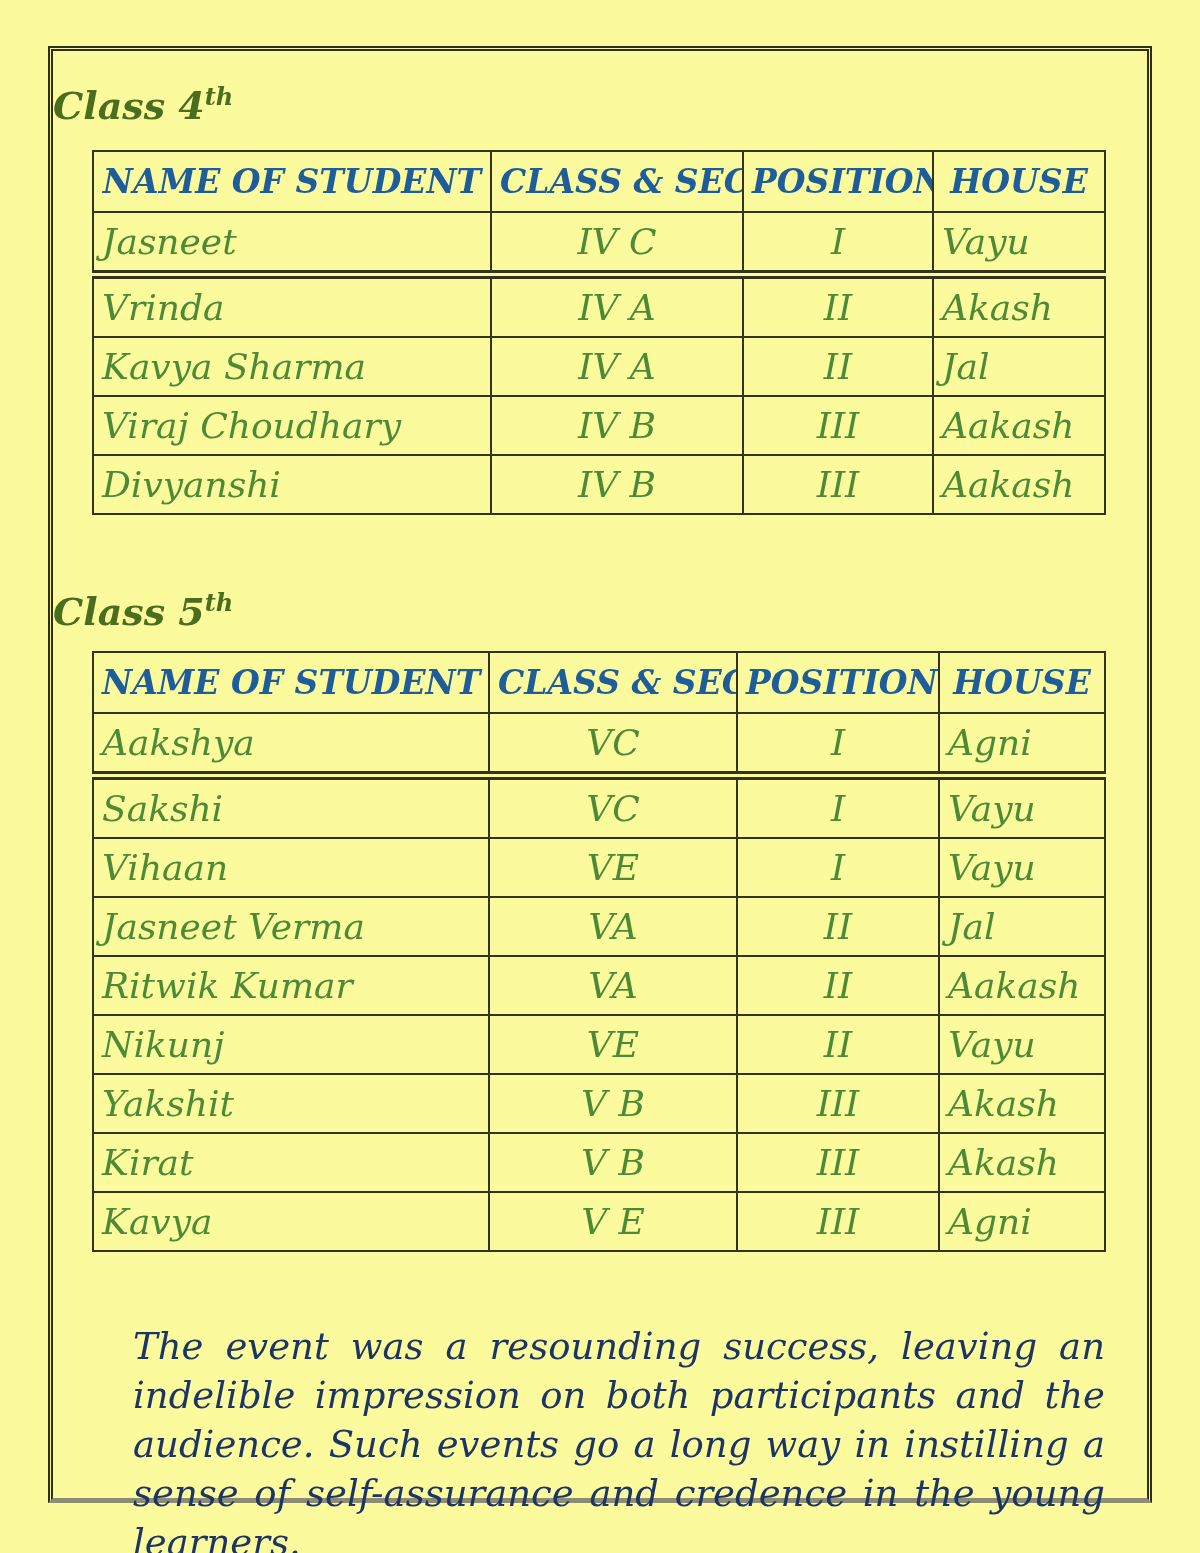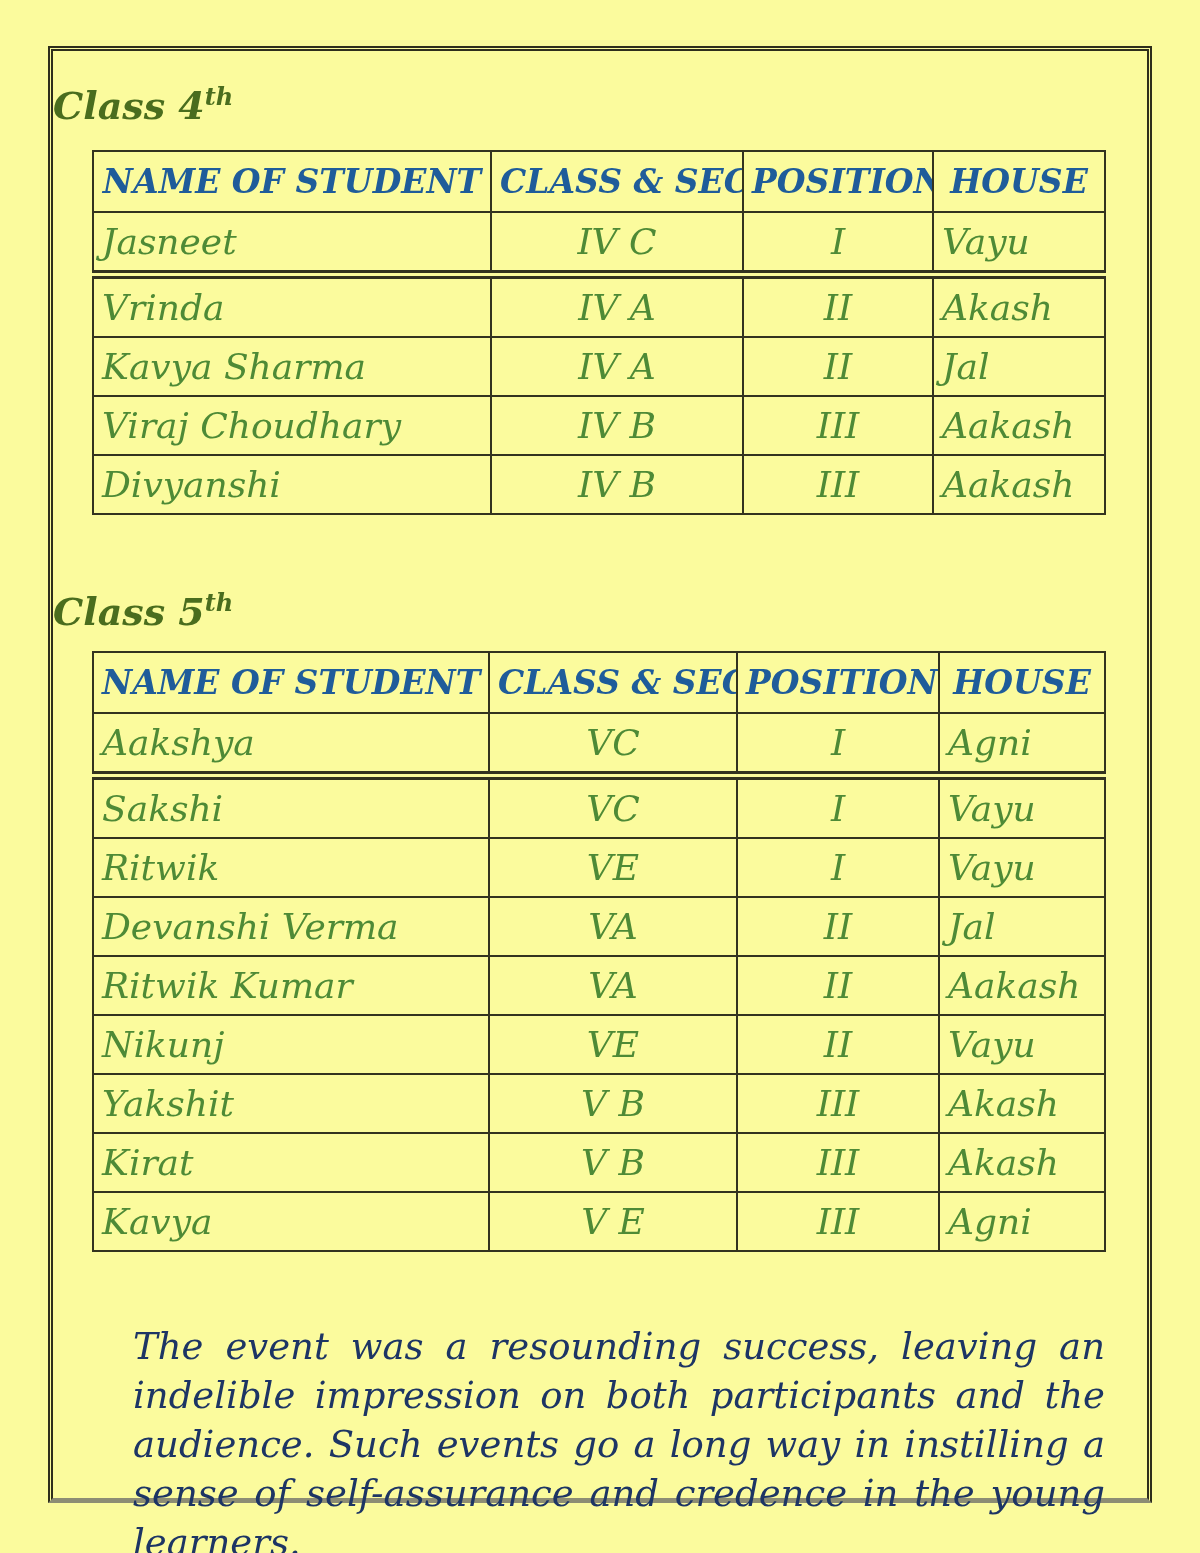--- a/index.html
+++ b/index.html
@@ -158,27 +158,27 @@
       <td class="c-pos">I</td>
       <td class="c-house">Agni</td>
     </tr>
     <tr style="height:53px">
       <td class="c-name">Sakshi</td>
       <td class="c-sec">VC</td>
       <td class="c-pos">I</td>
       <td class="c-house">Vayu</td>
     </tr>
     <tr style="height:45px">
-      <td class="c-name">Ritwik</td>
+      <td class="c-name">Vihaan</td>
       <td class="c-sec">VE</td>
       <td class="c-pos">I</td>
       <td class="c-house">Vayu</td>
     </tr>
     <tr style="height:55px">
-      <td class="c-name">Devanshi Verma</td>
+      <td class="c-name">Jasneet Verma</td>
       <td class="c-sec">VA</td>
       <td class="c-pos">II</td>
       <td class="c-house">Jal</td>
     </tr>
     <tr style="height:54px">
       <td class="c-name">Ritwik Kumar</td>
       <td class="c-sec">VA</td>
       <td class="c-pos">II</td>
       <td class="c-house">Aakash</td>
     </tr>

